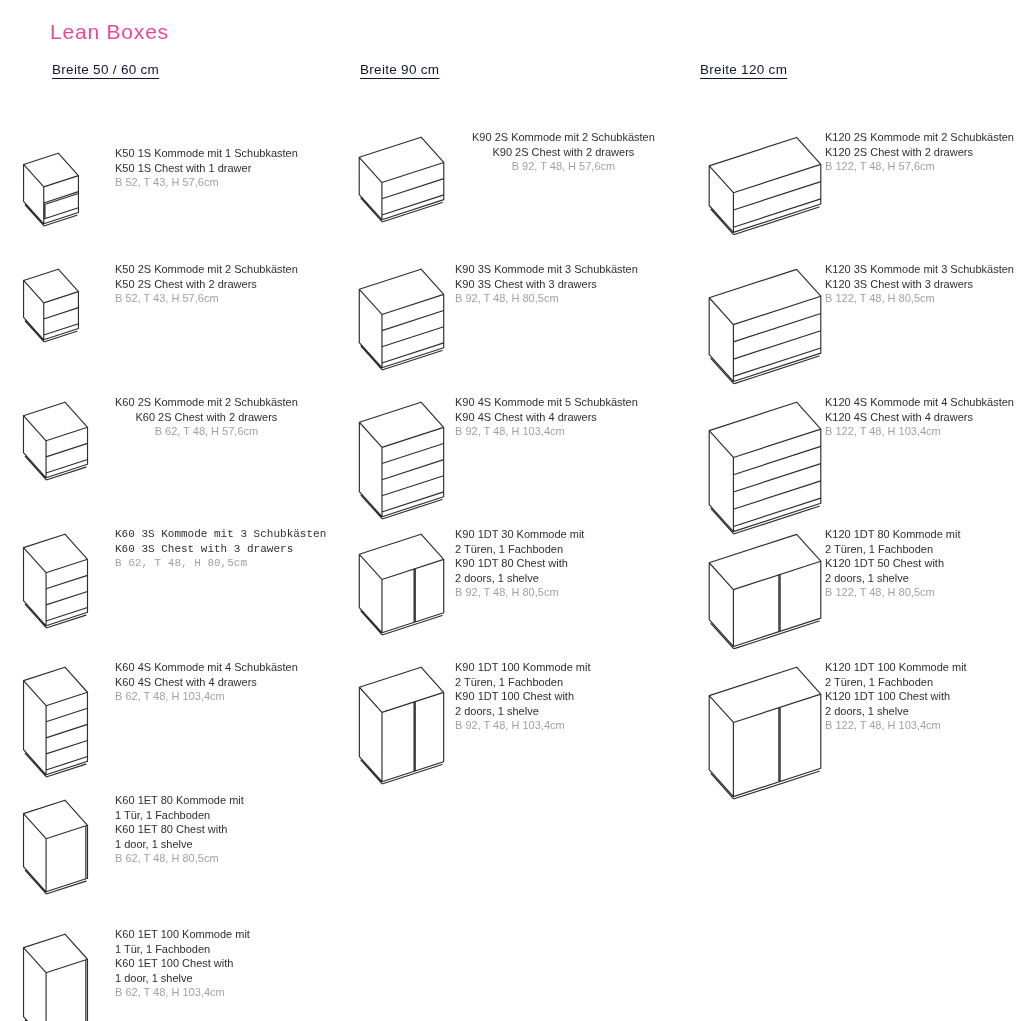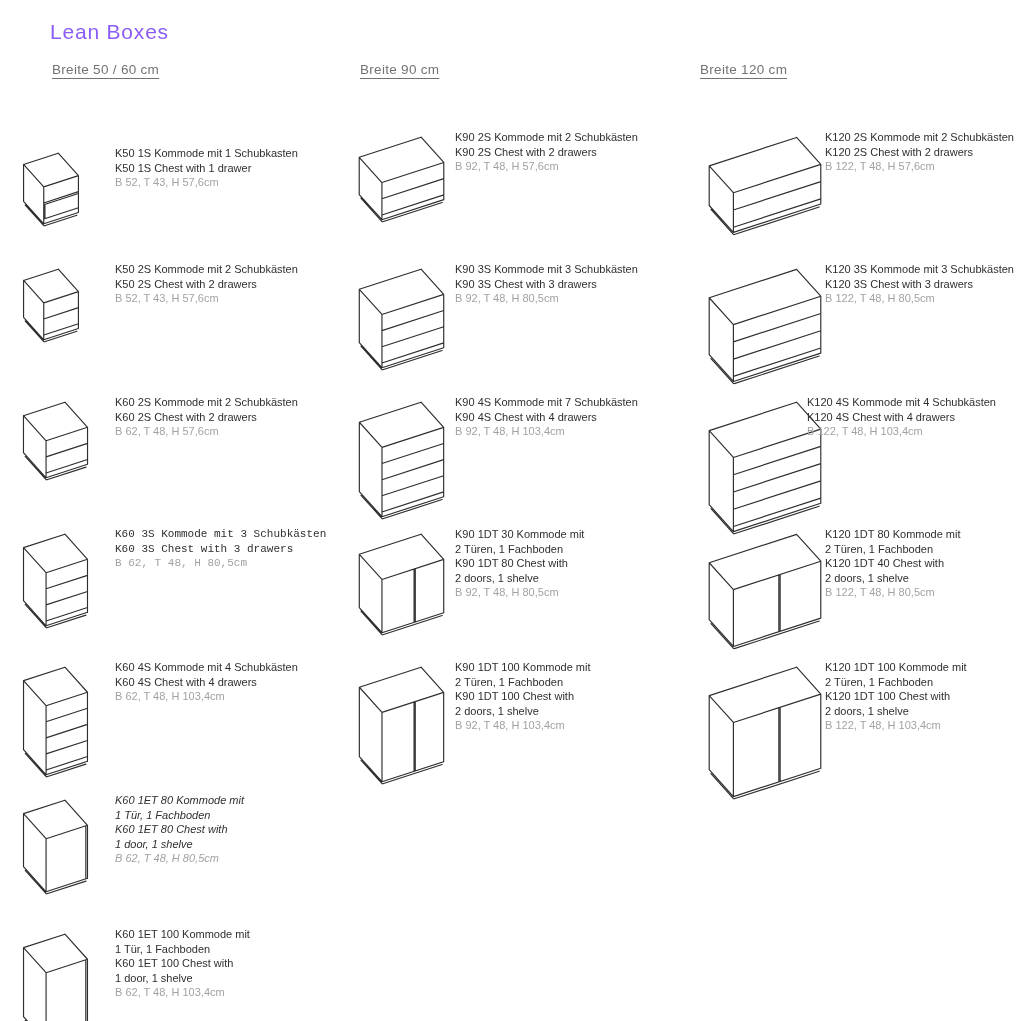--- a/index.html
+++ b/index.html
@@ -1,21 +1,21 @@
 <!DOCTYPE html>
 <html style="--ink: #2f2f2f; --dims: #a2a2a2;"><head>
 <meta charset="utf-8">
 <style>
   *{margin:0;padding:0;box-sizing:border-box}
   html,body{width:1032px;height:1021px;background:#ffffff;overflow:hidden}
   body{font-family:"Liberation Sans",sans-serif;position:relative;color:#222}
   .page{position:absolute;inset:0;background:#fff}
   .page-title{position:absolute;left:50px;top:20px;font-size:21px;font-weight:400;
-    letter-spacing:.8px;color:#8b5cf6;white-space:nowrap}
-  .col-header{position:absolute;top:62px;font-size:13.5px;color:#737373;letter-spacing:.3px;
+    letter-spacing:.8px;color:#ec4899;white-space:nowrap}
+  .col-header{position:absolute;top:62px;font-size:13.5px;color:#0f172a;letter-spacing:.3px;
     text-decoration:underline;text-underline-offset:4px;white-space:nowrap}
   .item{position:absolute;width:334px;height:132px}
   .draw{position:absolute;left:0;top:6px}
   .draw svg{display:block}
   .txt{position:absolute;top:0;font-size:11px;line-height:14.6px;white-space:nowrap}
   .ln{color:var(--ink,#2f2f2f)}
   .dims{color:var(--dims,#a2a2a2)}
 </style>
 </head>
 <body>
@@ -47,21 +47,21 @@
           <div class="ln">K50 2S Chest with 2 drawers</div>
           <div class="dims">B 52, T 43, H 57,6cm</div>
         </div>
       </div>
       <div class="item" style="left: 22px; top: 395px;">
         <div class="draw">
           <svg width="67" height="80" viewBox="-23.682788373657633 -79.90100369191316 66.15864118086729 79.62386147165549">
             <path d="M0.00 -40.32L41.28 -53.73M41.28 -53.73L18.79 -78.70M18.79 -78.70L-22.48 -65.29M-22.48 -65.29L0.00 -40.32M0.00 -40.32L0.00 -3.50M41.28 -53.73L41.28 -16.91M-22.48 -65.29L-22.48 -28.47M0.00 -3.50L41.28 -16.91M0.00 -3.50L-22.48 -28.47M0.82 -1.48L39.77 -14.13M0.03 -1.69L-20.82 -24.84M0.00 -24.29L41.28 -37.70M0.00 -8.26L41.28 -21.67" fill="none" stroke="#2e2e2e" stroke-width="1.15" stroke-linecap="round" stroke-linejoin="round"></path>
           </svg>
         </div>
-        <div class="txt" style="left: 93px;">
+        <div class="txt" style="left: 93px; text-align: center;">
           <div class="ln">K60 2S Kommode mit 2 Schubkästen</div>
           <div class="ln">K60 2S Chest with 2 drawers</div>
           <div class="dims">B 62, T 48, H 57,6cm</div>
         </div>
       </div>
       <div class="item" style="left: 22px; top: 527px;">
         <div class="draw">
           <svg width="67" height="96" viewBox="-23.682788373657633 -95.93100369191316 66.15864118086729 95.65386147165549">
             <path d="M0.00 -56.35L41.28 -69.76M41.28 -69.76L18.79 -94.73M18.79 -94.73L-22.48 -81.32M-22.48 -81.32L0.00 -56.35M0.00 -56.35L0.00 -3.50M41.28 -69.76L41.28 -16.91M-22.48 -81.32L-22.48 -28.47M0.00 -3.50L41.28 -16.91M0.00 -3.50L-22.48 -28.47M0.82 -1.48L39.77 -14.13M0.03 -1.69L-20.82 -24.84M0.00 -40.32L41.28 -53.73M0.00 -24.29L41.28 -37.70M0.00 -8.26L41.28 -21.67" fill="none" stroke="#2e2e2e" stroke-width="1.15" stroke-linecap="round" stroke-linejoin="round"></path>
           </svg>
@@ -83,21 +83,21 @@
           <div class="ln">K60 4S Chest with 4 drawers</div>
           <div class="dims">B 62, T 48, H 103,4cm</div>
         </div>
       </div>
       <div class="item" style="left: 22px; top: 793px;">
         <div class="draw">
           <svg width="67" height="96" viewBox="-23.682788373657633 -95.93100369191316 66.15864118086729 95.65386147165549">
             <path d="M0.00 -56.35L41.28 -69.76M41.28 -69.76L18.79 -94.73M18.79 -94.73L-22.48 -81.32M-22.48 -81.32L0.00 -56.35M0.00 -56.35L0.00 -3.50M41.28 -69.76L41.28 -16.91M-22.48 -81.32L-22.48 -28.47M0.00 -3.50L41.28 -16.91M0.00 -3.50L-22.48 -28.47M0.82 -1.48L39.77 -14.13M0.03 -1.69L-20.82 -24.84M39.61 -16.37L39.61 -69.22" fill="none" stroke="#2e2e2e" stroke-width="1.15" stroke-linecap="round" stroke-linejoin="round"></path>
           </svg>
         </div>
-        <div class="txt" style="left: 93px; font-style: italic;">
+        <div class="txt" style="left: 93px;">
           <div class="ln">K60 1ET 80 Kommode mit</div>
           <div class="ln">1 Tür, 1 Fachboden</div>
           <div class="ln">K60 1ET 80 Chest with</div>
           <div class="ln">1 door, 1 shelve</div>
           <div class="dims">B 62, T 48, H 80,5cm</div>
         </div>
       </div>
       <div class="item" style="left: 22px; top: 927px;">
         <div class="draw">
           <svg width="67" height="112" viewBox="-23.682788373657633 -111.96100369191316 66.15864118086729 111.68386147165549">
@@ -112,21 +112,21 @@
           <div class="dims">B 62, T 48, H 103,4cm</div>
         </div>
       </div>
       <div class="col-header" style="left: 360px;">Breite 90 cm</div>
       <div class="item" style="left: 358px; top: 130px;">
         <div class="draw">
           <svg width="87" height="87" viewBox="-23.682788373657633 -86.39036057378706 86.13082802306552 86.11321835352939">
             <path d="M0.00 -40.32L61.25 -60.22M61.25 -60.22L38.77 -85.19M38.77 -85.19L-22.48 -65.29M-22.48 -65.29L0.00 -40.32M0.00 -40.32L0.00 -3.50M61.25 -60.22L61.25 -23.40M-22.48 -65.29L-22.48 -28.47M0.00 -3.50L61.25 -23.40M0.00 -3.50L-22.48 -28.47M0.82 -1.48L59.74 -20.62M0.03 -1.69L-20.82 -24.84M0.00 -24.29L61.25 -44.19M0.00 -8.26L61.25 -28.16" fill="none" stroke="#2e2e2e" stroke-width="1.15" stroke-linecap="round" stroke-linejoin="round"></path>
           </svg>
         </div>
-        <div class="txt" style="left: 97px;">
+        <div class="txt" style="left: 114px; text-align: center;">
           <div class="ln">K90 2S Kommode mit 2 Schubkästen</div>
           <div class="ln">K90 2S Chest with 2 drawers</div>
           <div class="dims">B 92, T 48, H 57,6cm</div>
         </div>
       </div>
       <div class="item" style="left: 358px; top: 262px;">
         <div class="draw">
           <svg width="87" height="103" viewBox="-23.682788373657633 -102.42036057378706 86.13082802306552 102.14321835352939">
             <path d="M0.00 -56.35L61.25 -76.25M61.25 -76.25L38.77 -101.22M38.77 -101.22L-22.48 -81.32M-22.48 -81.32L0.00 -56.35M0.00 -56.35L0.00 -3.50M61.25 -76.25L61.25 -23.40M-22.48 -81.32L-22.48 -28.47M0.00 -3.50L61.25 -23.40M0.00 -3.50L-22.48 -28.47M0.82 -1.48L59.74 -20.62M0.03 -1.69L-20.82 -24.84M0.00 -40.32L61.25 -60.22M0.00 -24.29L61.25 -44.19M0.00 -8.26L61.25 -28.16" fill="none" stroke="#2e2e2e" stroke-width="1.15" stroke-linecap="round" stroke-linejoin="round"></path>
           </svg>
@@ -137,21 +137,21 @@
           <div class="dims">B 92, T 48, H 80,5cm</div>
         </div>
       </div>
       <div class="item" style="left: 358px; top: 395px;">
         <div class="draw">
           <svg width="87" height="119" viewBox="-23.682788373657633 -118.45036057378707 86.13082802306552 118.17321835352939">
             <path d="M0.00 -72.38L61.25 -92.28M61.25 -92.28L38.77 -117.25M38.77 -117.25L-22.48 -97.35M-22.48 -97.35L0.00 -72.38M0.00 -72.38L0.00 -3.50M61.25 -92.28L61.25 -23.40M-22.48 -97.35L-22.48 -28.47M0.00 -3.50L61.25 -23.40M0.00 -3.50L-22.48 -28.47M0.82 -1.48L59.74 -20.62M0.03 -1.69L-20.82 -24.84M0.00 -56.35L61.25 -76.25M0.00 -40.32L61.25 -60.22M0.00 -24.29L61.25 -44.19M0.00 -8.26L61.25 -28.16" fill="none" stroke="#2e2e2e" stroke-width="1.15" stroke-linecap="round" stroke-linejoin="round"></path>
           </svg>
         </div>
         <div class="txt" style="left: 97px;">
-          <div class="ln">K90 4S Kommode mit 7 Schubkästen</div>
+          <div class="ln">K90 4S Kommode mit 5 Schubkästen</div>
           <div class="ln">K90 4S Chest with 4 drawers</div>
           <div class="dims">B 92, T 48, H 103,4cm</div>
         </div>
       </div>
       <div class="item" style="left: 358px; top: 527px;">
         <div class="draw">
           <svg width="87" height="103" viewBox="-23.682788373657633 -102.42036057378706 86.13082802306552 102.14321835352939">
             <path d="M0.00 -56.35L61.25 -76.25M61.25 -76.25L38.77 -101.22M38.77 -101.22L-22.48 -81.32M-22.48 -81.32L0.00 -56.35M0.00 -56.35L0.00 -3.50M61.25 -76.25L61.25 -23.40M-22.48 -81.32L-22.48 -28.47M0.00 -3.50L61.25 -23.40M0.00 -3.50L-22.48 -28.47M0.82 -1.48L59.74 -20.62M0.03 -1.69L-20.82 -24.84M31.85 -13.85L31.85 -66.70M33.05 -14.24L33.05 -67.09" fill="none" stroke="#2e2e2e" stroke-width="1.15" stroke-linecap="round" stroke-linejoin="round"></path>
           </svg>
         </div>
@@ -201,36 +201,36 @@
           <div class="ln">K120 3S Chest with 3 drawers</div>
           <div class="dims">B 122, T 48, H 80,5cm</div>
         </div>
       </div>
       <div class="item" style="left: 708px; top: 395px;">
         <div class="draw">
           <svg width="114" height="134" viewBox="-25.288701828918896 -133.77826870249388 113.51037306992545 133.39561632364638">
             <path d="M0.00 -77.55L87.02 -105.83M87.02 -105.83L62.93 -132.58M62.93 -132.58L-24.09 -104.30M-24.09 -104.30L0.00 -77.55M0.00 -77.55L0.00 -3.75M87.02 -105.83L87.02 -32.03M-24.09 -104.30L-24.09 -30.50M0.00 -3.75L87.02 -32.03M0.00 -3.75L-24.09 -30.50M0.88 -1.58L85.41 -29.05M0.03 -1.81L-22.30 -26.61M0.00 -60.38L87.02 -88.65M0.00 -43.20L87.02 -71.48M0.00 -26.03L87.02 -54.30M0.00 -8.85L87.02 -37.13" fill="none" stroke="#2e2e2e" stroke-width="1.15" stroke-linecap="round" stroke-linejoin="round"></path>
           </svg>
         </div>
-        <div class="txt" style="left: 99px;">
+        <div class="txt" style="left: 117px;">
           <div class="ln">K120 4S Kommode mit 4 Schubkästen</div>
           <div class="ln">K120 4S Chest with 4 drawers</div>
           <div class="dims">B 122, T 48, H 103,4cm</div>
         </div>
       </div>
       <div class="item" style="left: 708px; top: 527px;">
         <div class="draw">
           <svg width="114" height="117" viewBox="-25.288701828918896 -116.60326870249388 113.51037306992545 116.22061632364637">
             <path d="M0.00 -60.38L87.02 -88.65M87.02 -88.65L62.93 -115.40M62.93 -115.40L-24.09 -87.13M-24.09 -87.13L0.00 -60.38M0.00 -60.38L0.00 -3.75M87.02 -88.65L87.02 -32.03M-24.09 -87.13L-24.09 -30.50M0.00 -3.75L87.02 -32.03M0.00 -3.75L-24.09 -30.50M0.88 -1.58L85.41 -29.05M0.03 -1.81L-22.30 -26.61M45.25 -18.45L45.25 -75.08M46.54 -18.87L46.54 -75.50" fill="none" stroke="#2e2e2e" stroke-width="1.15" stroke-linecap="round" stroke-linejoin="round"></path>
           </svg>
         </div>
         <div class="txt" style="left: 117px;">
           <div class="ln">K120 1DT 80 Kommode mit</div>
           <div class="ln">2 Türen, 1 Fachboden</div>
-          <div class="ln">K120 1DT 40 Chest with</div>
+          <div class="ln">K120 1DT 50 Chest with</div>
           <div class="ln">2 doors, 1 shelve</div>
           <div class="dims">B 122, T 48, H 80,5cm</div>
         </div>
       </div>
       <div class="item" style="left: 708px; top: 660px;">
         <div class="draw">
           <svg width="114" height="134" viewBox="-25.288701828918896 -133.77826870249388 113.51037306992545 133.39561632364638">
             <path d="M0.00 -77.55L87.02 -105.83M87.02 -105.83L62.93 -132.58M62.93 -132.58L-24.09 -104.30M-24.09 -104.30L0.00 -77.55M0.00 -77.55L0.00 -3.75M87.02 -105.83L87.02 -32.03M-24.09 -104.30L-24.09 -30.50M0.00 -3.75L87.02 -32.03M0.00 -3.75L-24.09 -30.50M0.88 -1.58L85.41 -29.05M0.03 -1.81L-22.30 -26.61M45.25 -18.45L45.25 -92.25M46.54 -18.87L46.54 -92.67" fill="none" stroke="#2e2e2e" stroke-width="1.15" stroke-linecap="round" stroke-linejoin="round"></path>
           </svg>
         </div>

